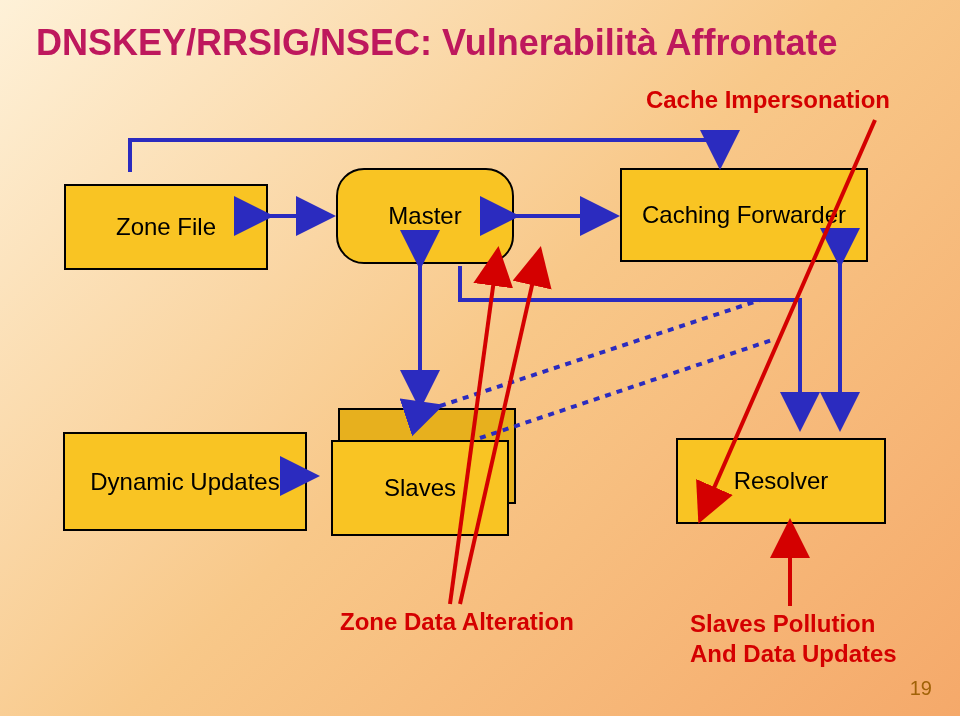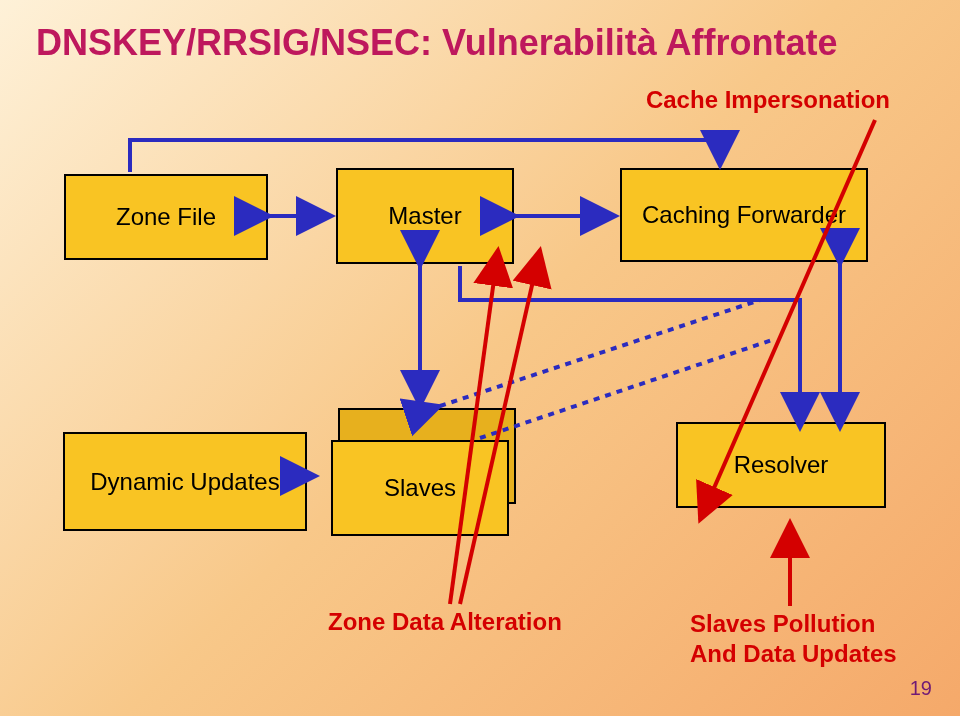--- a/index.html
+++ b/index.html
@@ -33,47 +33,47 @@
     align-items: center;
     justify-content: center;
     font-size: 24px;
     color: #000;
   }
   .page-num {
     position: absolute;
     bottom: 16px;
     right: 28px;
     font-size: 20px;
-    color: #701a75;
+    color: #a16207;
   }
   svg.overlay {
     position: absolute;
     top: 0; left: 0;
     width: 960px; height: 716px;
     pointer-events: none;
   }
 </style>
 </head>
 <body>
 
 <div class="title">DNSKEY/RRSIG/NSEC: Vulnerabilità Affrontate</div>
 
 <div class="label-red" style="top:86px; right:70px;">Cache Impersonation</div>
 
-<div class="box" style="left:64px; top:174px; width:204px; height:86px;">Zone File</div>
-<div class="box" style="left:336px; top:168px; width:178px; height:96px;">Master</div>
+<div class="box" style="left:64px; top:184px; width:204px; height:86px;">Zone File</div>
+<div class="box" style="left:336px; top:168px; width:178px; height:96px;border-radius:28px;">Master</div>
 <div class="box" style="left:620px; top:168px; width:248px; height:94px;">Caching Forwarder</div>
 
 <div class="box" style="left:63px; top:432px; width:244px; height:99px;">Dynamic Updates</div>
 
 <div class="box" style="left:338px; top:408px; width:178px; height:96px; background:#e7b01e;"></div>
 <div class="box" style="left:320px; top:440px; width:178px; height:96px;margin-left:11px;">Slaves</div>
-<div class="box" style="left:676px; top:422px; width:210px; height:86px;">Resolver</div>
+<div class="box" style="left:676px; top:438px; width:210px; height:86px;">Resolver</div>
 
-<div class="label-red" style="top:608px; left:328px;">Zone Data Alteration</div>
+<div class="label-red" style="top:608px; left:340px;">Zone Data Alteration</div>
 <div class="label-red" style="top:610px; left:690px;">Slaves Pollution</div>
 <div class="label-red" style="top:640px; left:690px;">And Data Updates</div>
 
 <div class="page-num">19</div>
 
 <svg class="overlay">
   <defs>
     <marker id="arrow-blue" markerWidth="12" markerHeight="12" refX="9" refY="5" orient="auto">
       <path d="M0,0 L10,5 L0,10 z" fill="#2b2bbf"></path>
     </marker>

